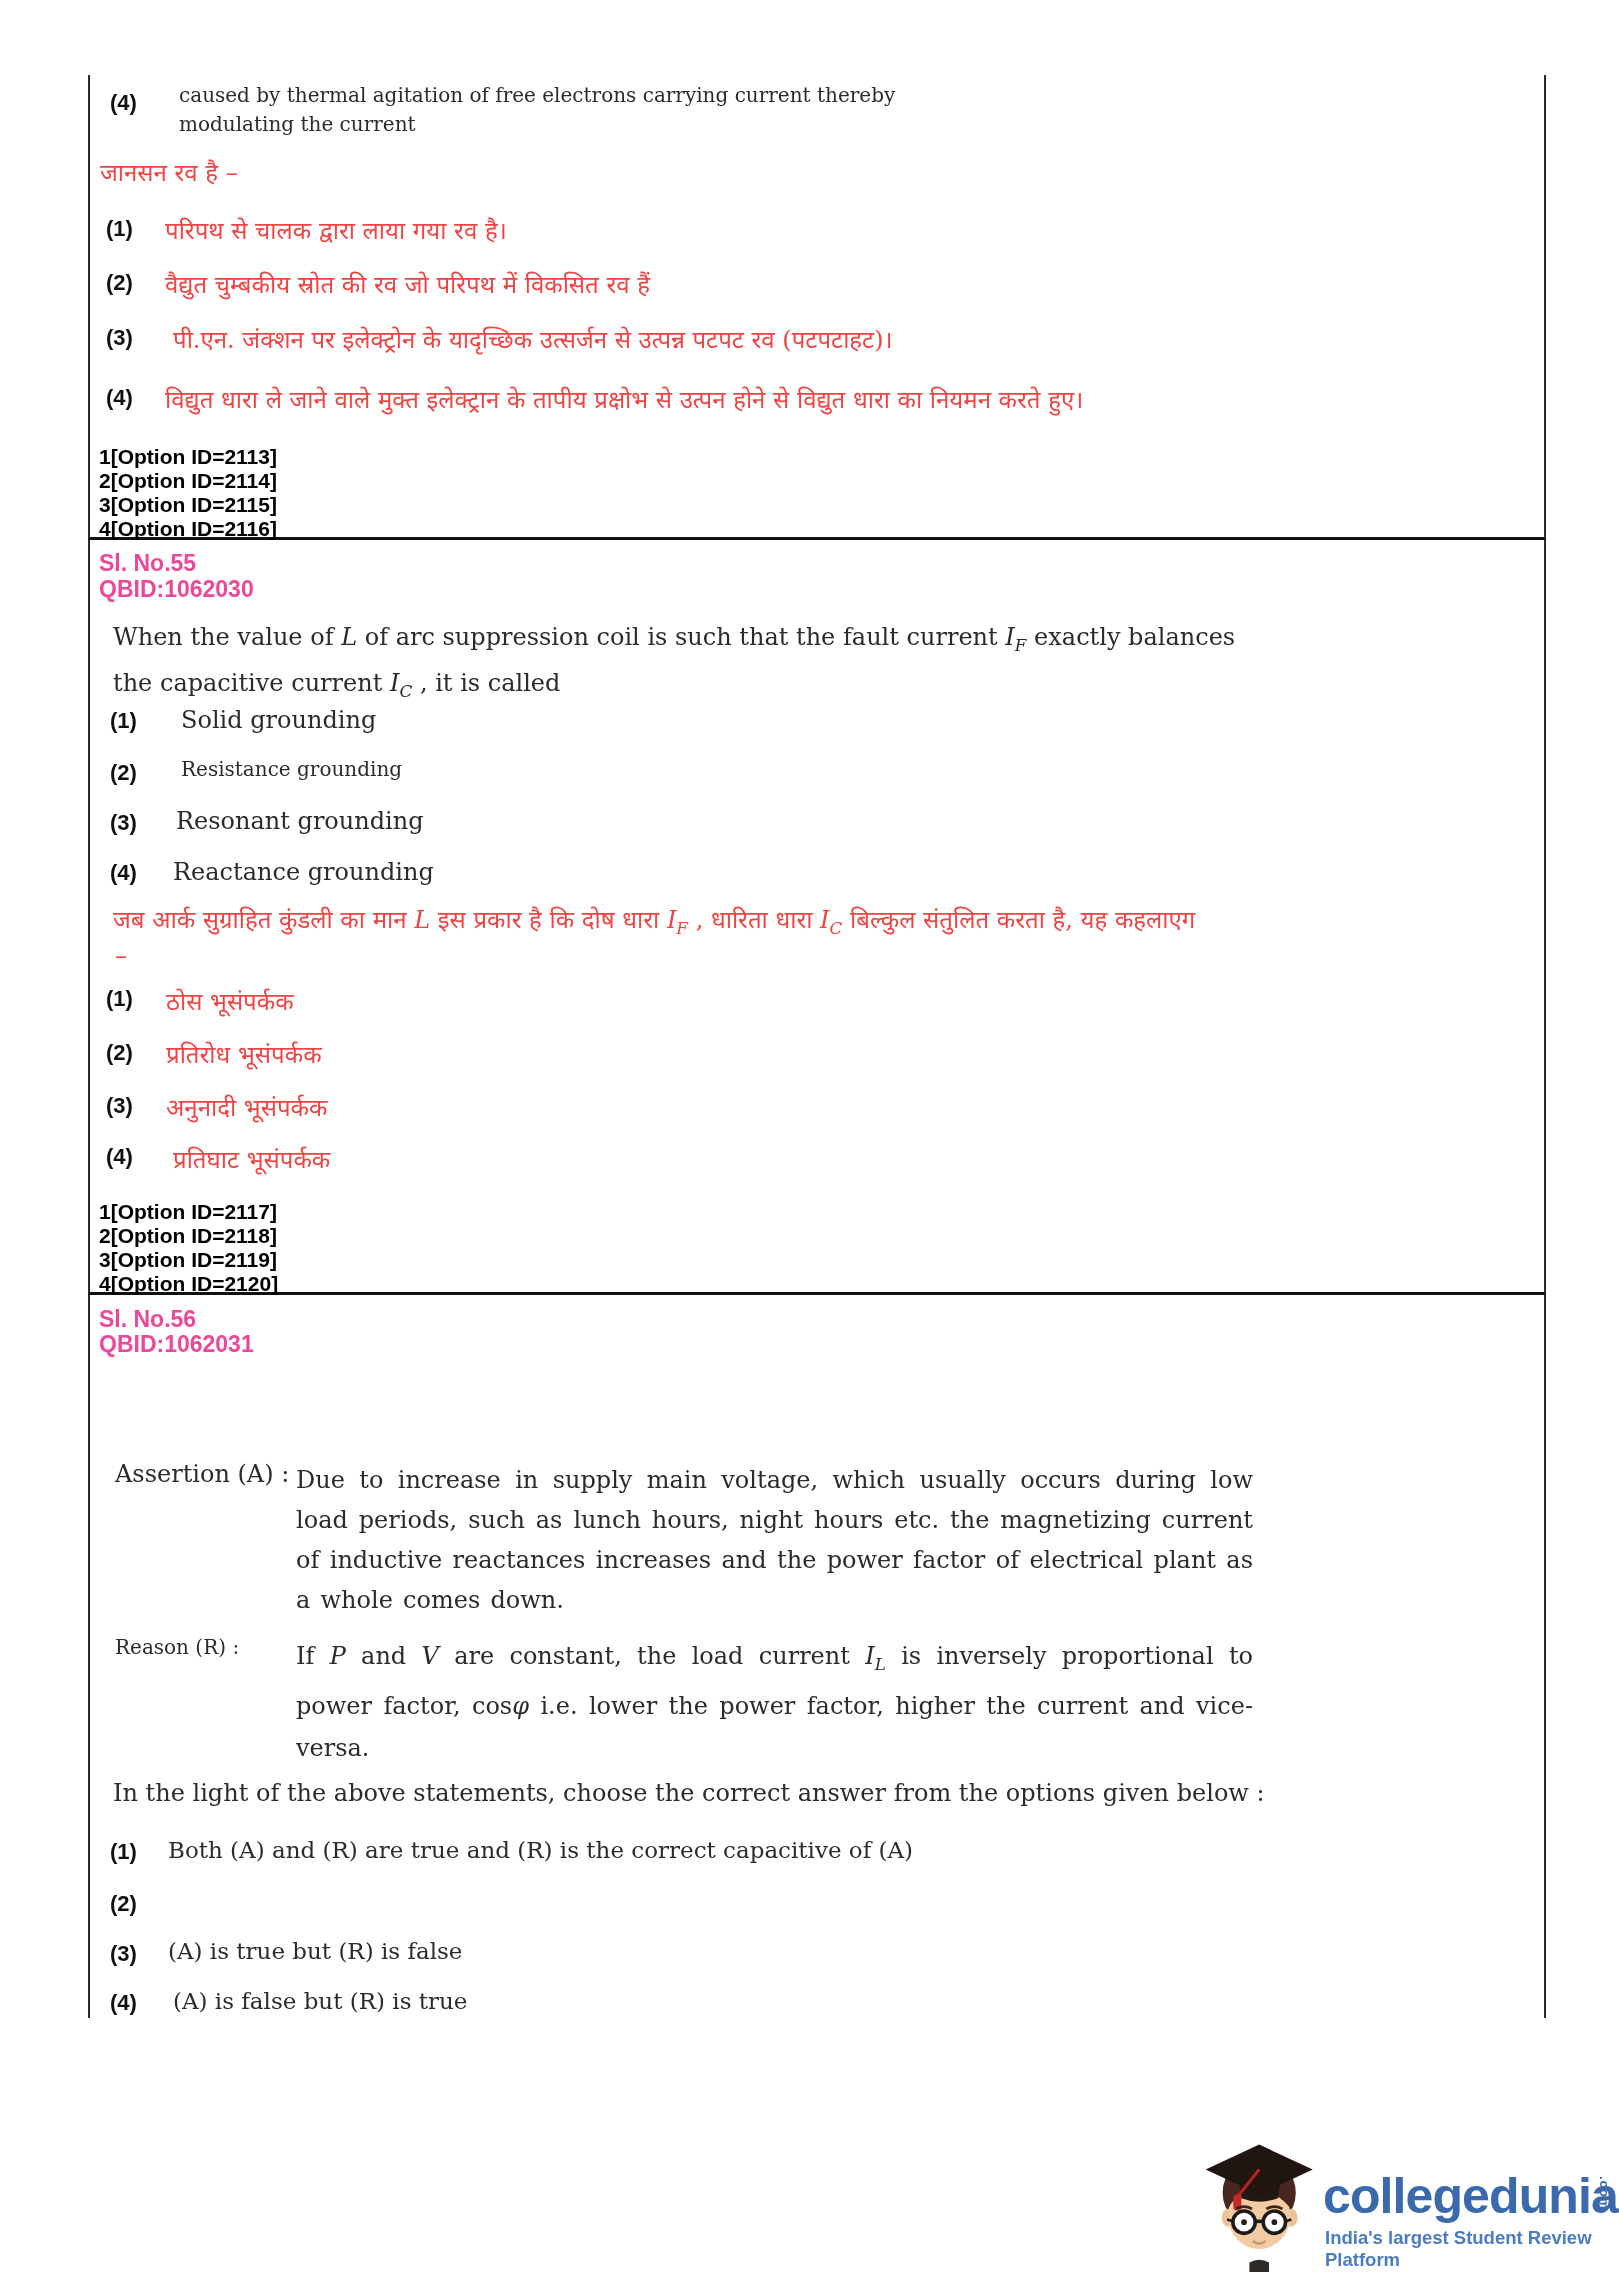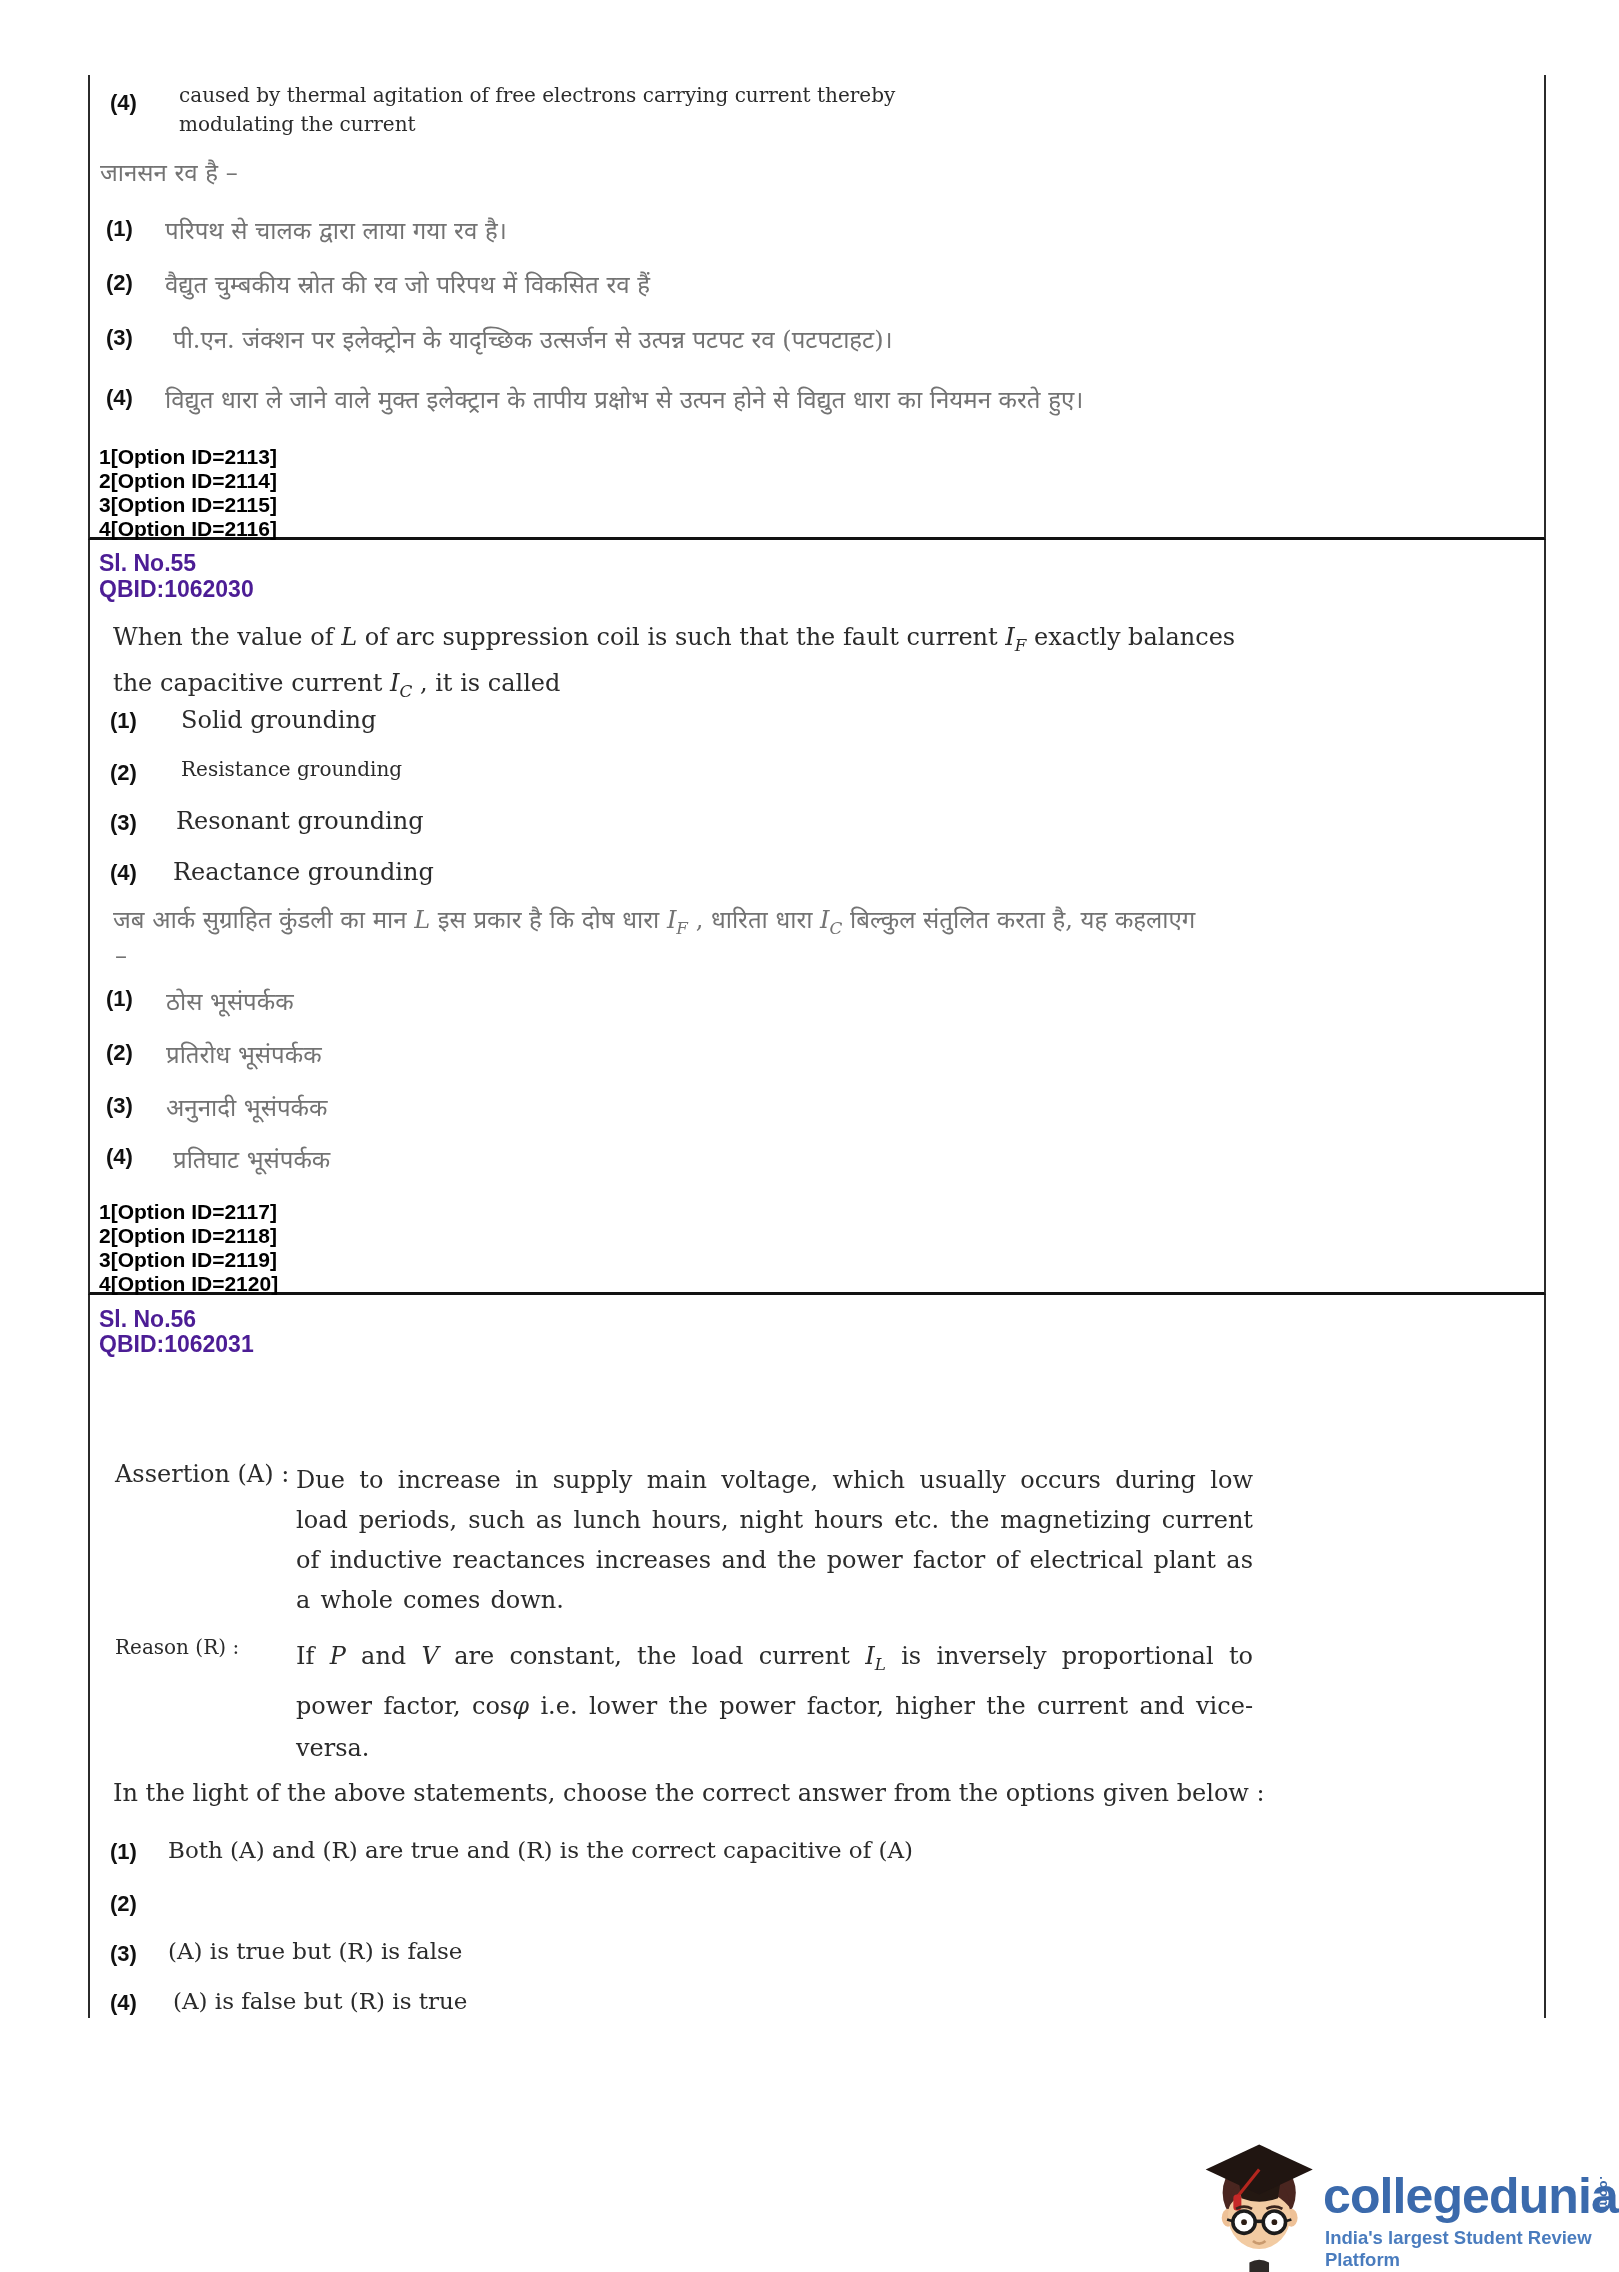--- a/index.html
+++ b/index.html
@@ -7,26 +7,26 @@
         font-family:"DejaVu Serif","Liberation Serif",serif;color:#262626;}
   
   .qrow{position:absolute;left:88px;width:1458px;box-sizing:border-box;
         border-left:2.6px solid #2b2b2b;border-right:2.6px solid #2b2b2b;}
   .row1{top:75px;height:465px;border-bottom:3.5px solid #111;}
   .row2{top:540px;height:755px;border-bottom:3.5px solid #111;}
   .row3{top:1295px;height:723px;}
   
   .abs{position:absolute;}
   .meta{font-family:"Liberation Sans",sans-serif;font-weight:bold;font-size:23px;
-        line-height:25.6px;color:#4c1d95;}
+        line-height:25.6px;color:#ec4899;}
   .ids{font-family:"Liberation Sans",sans-serif;font-weight:bold;font-size:21px;
        line-height:24px;color:#000;}
   .optnum{font-family:"Liberation Sans",sans-serif;font-weight:bold;font-size:22px;color:#111;}
   .sertext{font-size:23px;color:#2b2b2b;}
-  .hi{font-size:24px;color:#737373;}
+  .hi{font-size:24px;color:#ef4444;}
   .just{text-align:justify;word-spacing:2.6px;}
   .v{font-style:italic;}
   sub{font-style:italic;font-size:0.7em;}
   
   .brand{font-family:"Liberation Sans",sans-serif;font-weight:bold;font-size:50px;
          letter-spacing:-0.9px;}
   .brand-tld{font-family:"Liberation Sans",sans-serif;font-weight:bold;font-size:13.2px;
              writing-mode:vertical-rl;letter-spacing:0.9px;}
   .tagline{font-family:"Liberation Sans",sans-serif;font-weight:bold;font-size:18.5px;}
 </style>

